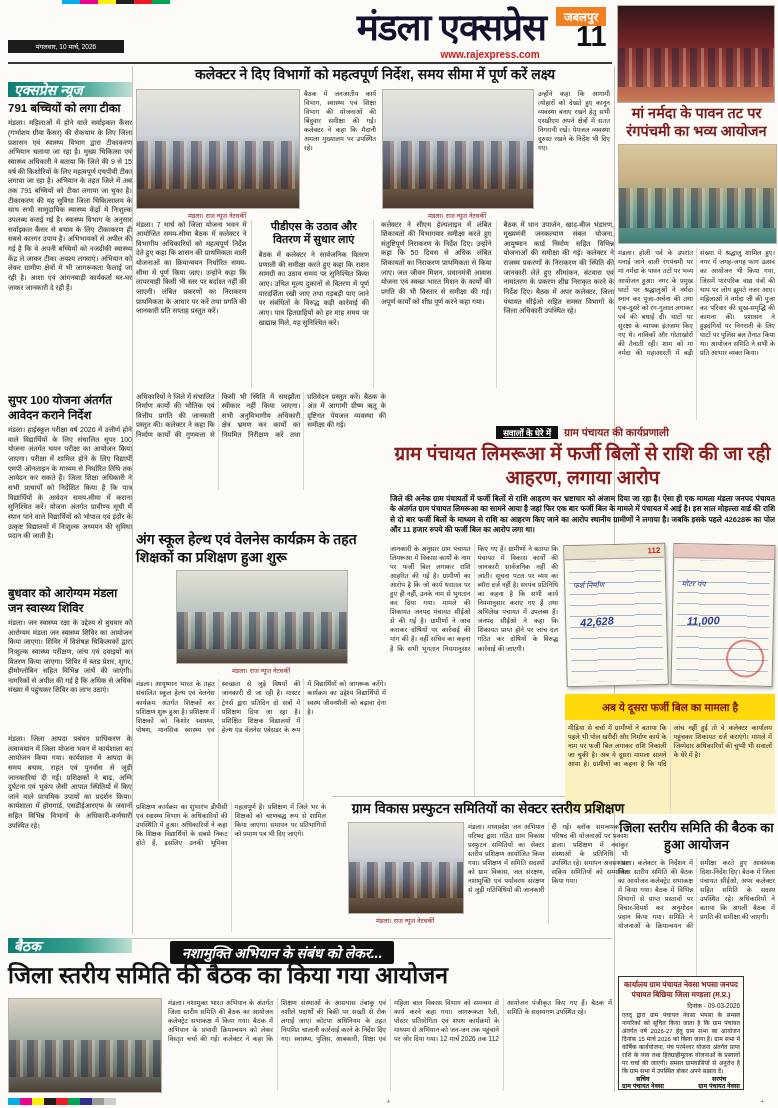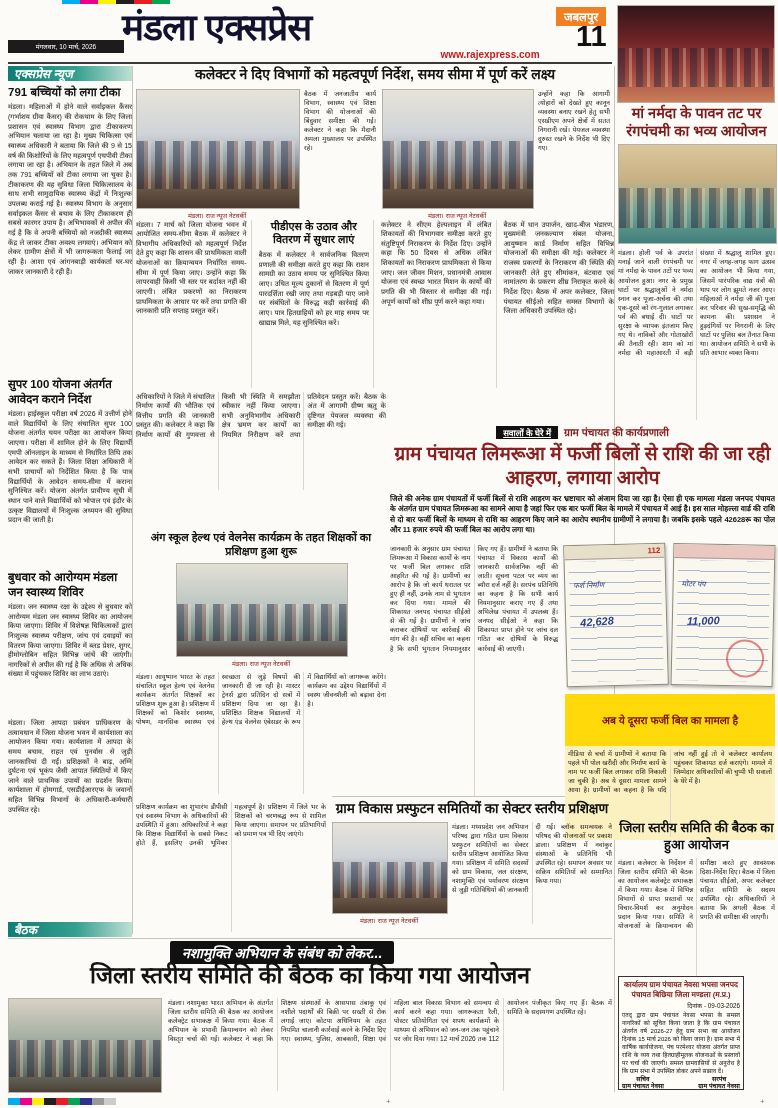--- a/index.html
+++ b/index.html
@@ -6,30 +6,30 @@
   .page{position:relative;width:778px;height:1108px;background:#fcfbf7;font-family:"Liberation Sans","DejaVu Sans",sans-serif;color:#111;overflow:hidden;margin:0 auto;}
   
   .printbar{position:absolute;display:flex;height:4px;}
   .printbar span{display:block;width:18px;height:4px;}
   .printbar-b{position:absolute;display:flex;height:7px;}
   .printbar-b span{display:block;width:12px;height:7px;}
   .regmark{position:absolute;font-size:8px;color:#777;}
   
   .logo-box{position:absolute;left:8px;top:8px;width:116px;height:30px;background:#cf1d1d;border-radius:3px;color:#fff;font-weight:800;font-size:16px;display:flex;align-items:center;justify-content:center;}
   .date-bar{position:absolute;left:8px;top:40px;width:116px;height:13px;background:#1c1c1c;color:#fff;font-size:6.5px;display:flex;align-items:center;justify-content:center;}
-  .mast-title{position:absolute;left:122px;top:4px;width:412px;text-align:left;font-size:37px;font-weight:800;color:#12122e;letter-spacing:-1px;line-height:1.3;}
+  .mast-title{position:absolute;left:134px;top:4px;width:412px;text-align:right;font-size:37px;font-weight:800;color:#12122e;letter-spacing:-1px;line-height:1.3;}
   .site-url{position:absolute;left:420px;top:49px;width:140px;text-align:center;color:#c61c1c;font-weight:700;font-size:10px;}
   .city-box{position:absolute;left:556px;top:7px;background:#f08021;color:#fff;font-weight:700;font-size:11.5px;padding:2px 8px;}
   .page-num{position:absolute;left:576px;top:20px;font-size:29px;font-weight:800;color:#111;}
   .mast-rule{position:absolute;left:8px;top:62px;width:604px;border-top:2px solid #3a3a3a;}
   
   .vrule{position:absolute;border-left:1px solid #c9c4ba;}
   .hrule{position:absolute;border-top:1px solid #c9c4ba;}
   
-  .sec-head{height:15px;background:linear-gradient(90deg,#0e7d74,#35a08f 55%,#bfe0d5);color:#fff;font-style:italic;font-weight:700;font-size:12px;display:flex;align-items:center;padding-left:6px;margin-bottom:4px;}
+  .sec-head{height:15px;background:linear-gradient(90deg,#0e7d74,#35a08f 55%,#bfe0d5);color:#fff;font-style:italic;font-weight:700;font-size:14px;display:flex;align-items:center;padding-left:6px;margin-bottom:4px;margin-top:16px;}
   .sec-foot{position:absolute;left:8px;top:922px;width:124px;}
   
   .body-text{font-size:7px;line-height:1.38;text-align:justify;color:#1a1a1a;overflow:hidden;}
   .tiny{font-size:6.6px;}
   .cols-2{column-count:2;column-gap:7px;column-rule:1px solid #ddd6ca;}
   .cols-3{column-count:3;column-gap:7px;column-rule:1px solid #ddd6ca;}
   .cols-4{column-count:4;column-gap:8px;column-rule:1px solid #ddd6ca;}
   .news-head{font-size:11.5px;font-weight:800;line-height:1.25;color:#111;margin:3px 0 3px 0;}
   .caption{font-size:6.5px;color:#8a1f1f;text-align:center;margin-top:2px;}
   
@@ -65,43 +65,43 @@
   .panch-right{width:210px;}
   .bills{position:relative;display:flex;gap:5px;height:145px;}
   .bill{position:relative;background:#faf7ee;border:1px solid #8b8b7a;box-shadow:1px 2px 3px rgba(0,0,0,.28);overflow:hidden;}
   .bill .rules-l{position:absolute;left:4px;right:4px;top:16px;bottom:4px;background:repeating-linear-gradient(180deg,rgba(0,0,0,0) 0 10px,rgba(90,120,170,.5) 10px 11px);}
   .bill .hdr{height:13px;background:#e8dfc8;border-bottom:1px solid #a99;}
   .bill-no{position:absolute;top:2px;right:4px;font-size:8px;font-weight:700;color:#c22;}
   .hand{font-style:italic;color:#2b3f8c;}
   .bill-item{position:absolute;top:34px;left:8px;font-size:7.5px;}
   .bill-amt{position:absolute;top:70px;left:14px;font-size:11px;font-weight:700;transform:rotate(-3deg);}
   .stamp{position:absolute;bottom:8px;right:8px;width:34px;height:34px;border:2px solid rgba(200,40,40,.55);border-radius:50%;transform:rotate(-12deg);}
-  .hl-head{background:#ffd90a;color:#7a1010;font-size:10.5px;font-weight:800;text-align:center;padding:19px;margin-top:5px;}
+  .hl-head{background:#ffd90a;color:#7a1010;font-size:10.5px;font-weight:800;text-align:center;padding:6px;margin-top:5px;}
   .hl-body{background:#fbf0bf;padding:3px;height:88px;}
   
   .school{position:absolute;left:136px;top:530px;width:250px;}
-  .school-head{font-size:11px;font-weight:800;text-align:center;line-height:1.3;margin-bottom:4px;}
+  .school-head{font-size:14px;font-weight:800;text-align:left;line-height:1.3;margin-bottom:4px;}
   .school-body2{position:absolute;left:136px;top:802px;width:190px;height:130px;}
   
-  .prasph{position:absolute;left:332px;top:800px;width:280px;}
+  .prasph{position:absolute;left:348px;top:800px;width:280px;}
   .prasph-head{font-size:13.5px;font-weight:800;text-align:center;line-height:1.3;margin-bottom:4px;}
   .prasph-row{display:flex;gap:6px;}
   
   .district{position:absolute;left:618px;top:820px;width:157px;}
   .district-head{font-size:13px;font-weight:800;text-align:center;line-height:1.3;margin-bottom:4px;}
   
   .notice{position:absolute;left:618px;top:976px;width:126px;height:114px;border:1.5px solid #333;background:#fffdf5;padding:3px;box-sizing:border-box;}
   .notice-title{font-size:7.5px;font-weight:800;color:#7a1c1c;text-align:center;line-height:1.3;}
   .notice-date{font-size:6.3px;text-align:right;margin:1px 0;}
   .notice-body{font-size:6px;line-height:1.35;text-align:justify;height:62px;overflow:hidden;}
   .notice-signs{display:flex;justify-content:space-between;margin-top:2px;}
   .sign{font-size:6.3px;font-weight:700;text-align:center;line-height:1.25;}
   
   .bot-kicker{position:absolute;left:170px;top:941px;background:#111;color:#fff;font-size:14px;font-weight:700;font-style:italic;padding:2px 12px;border-radius:2px;}
-  .bot-head{position:absolute;left:8px;top:958px;width:604px;font-size:23px;font-weight:800;text-align:center;color:#131313;}
+  .bot-head{position:absolute;left:8px;top:958px;width:604px;font-size:23px;font-weight:800;color:#131313;}
   .bot-photo{position:absolute;left:8px;top:998px;width:152px;height:93px;}
   .bot-body{position:absolute;left:168px;top:998px;width:444px;height:93px;}
 </style>
 </head>
 <body>
 
 <div class="page">
 
   <div class="printbar" style="left:62px;top:0;">
     <span style="background:#00aeef"></span>

